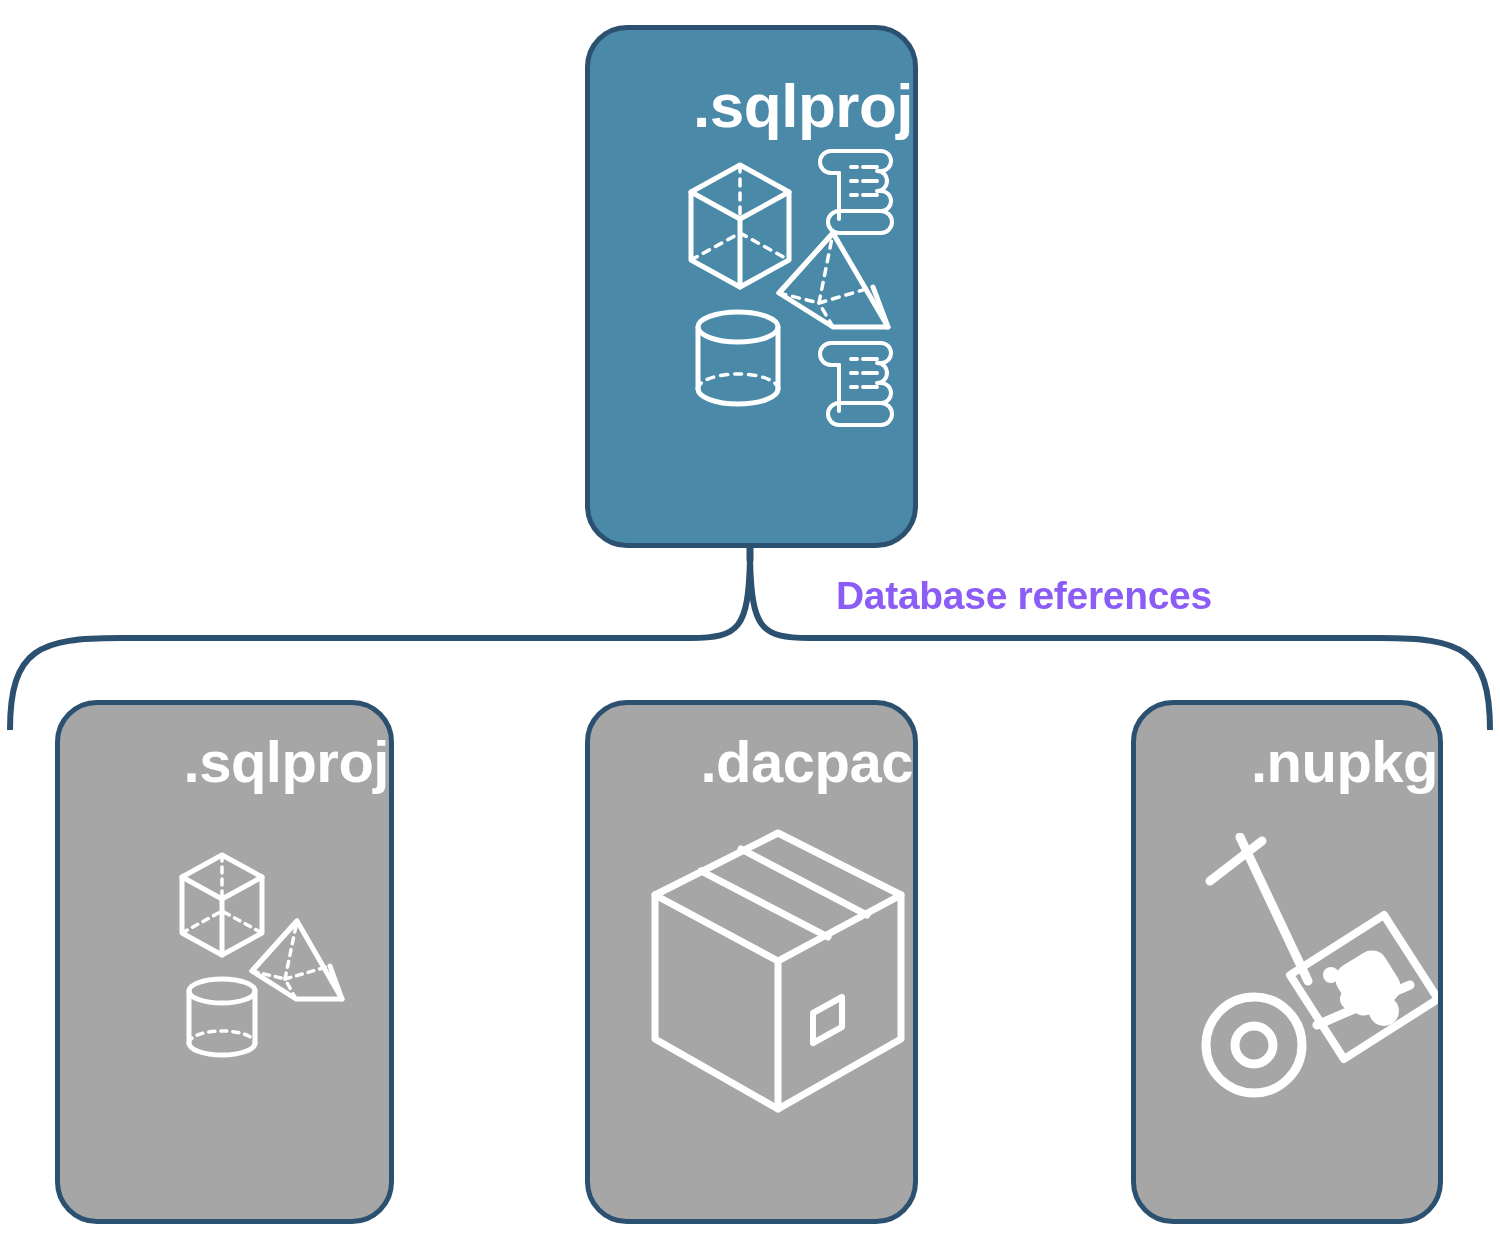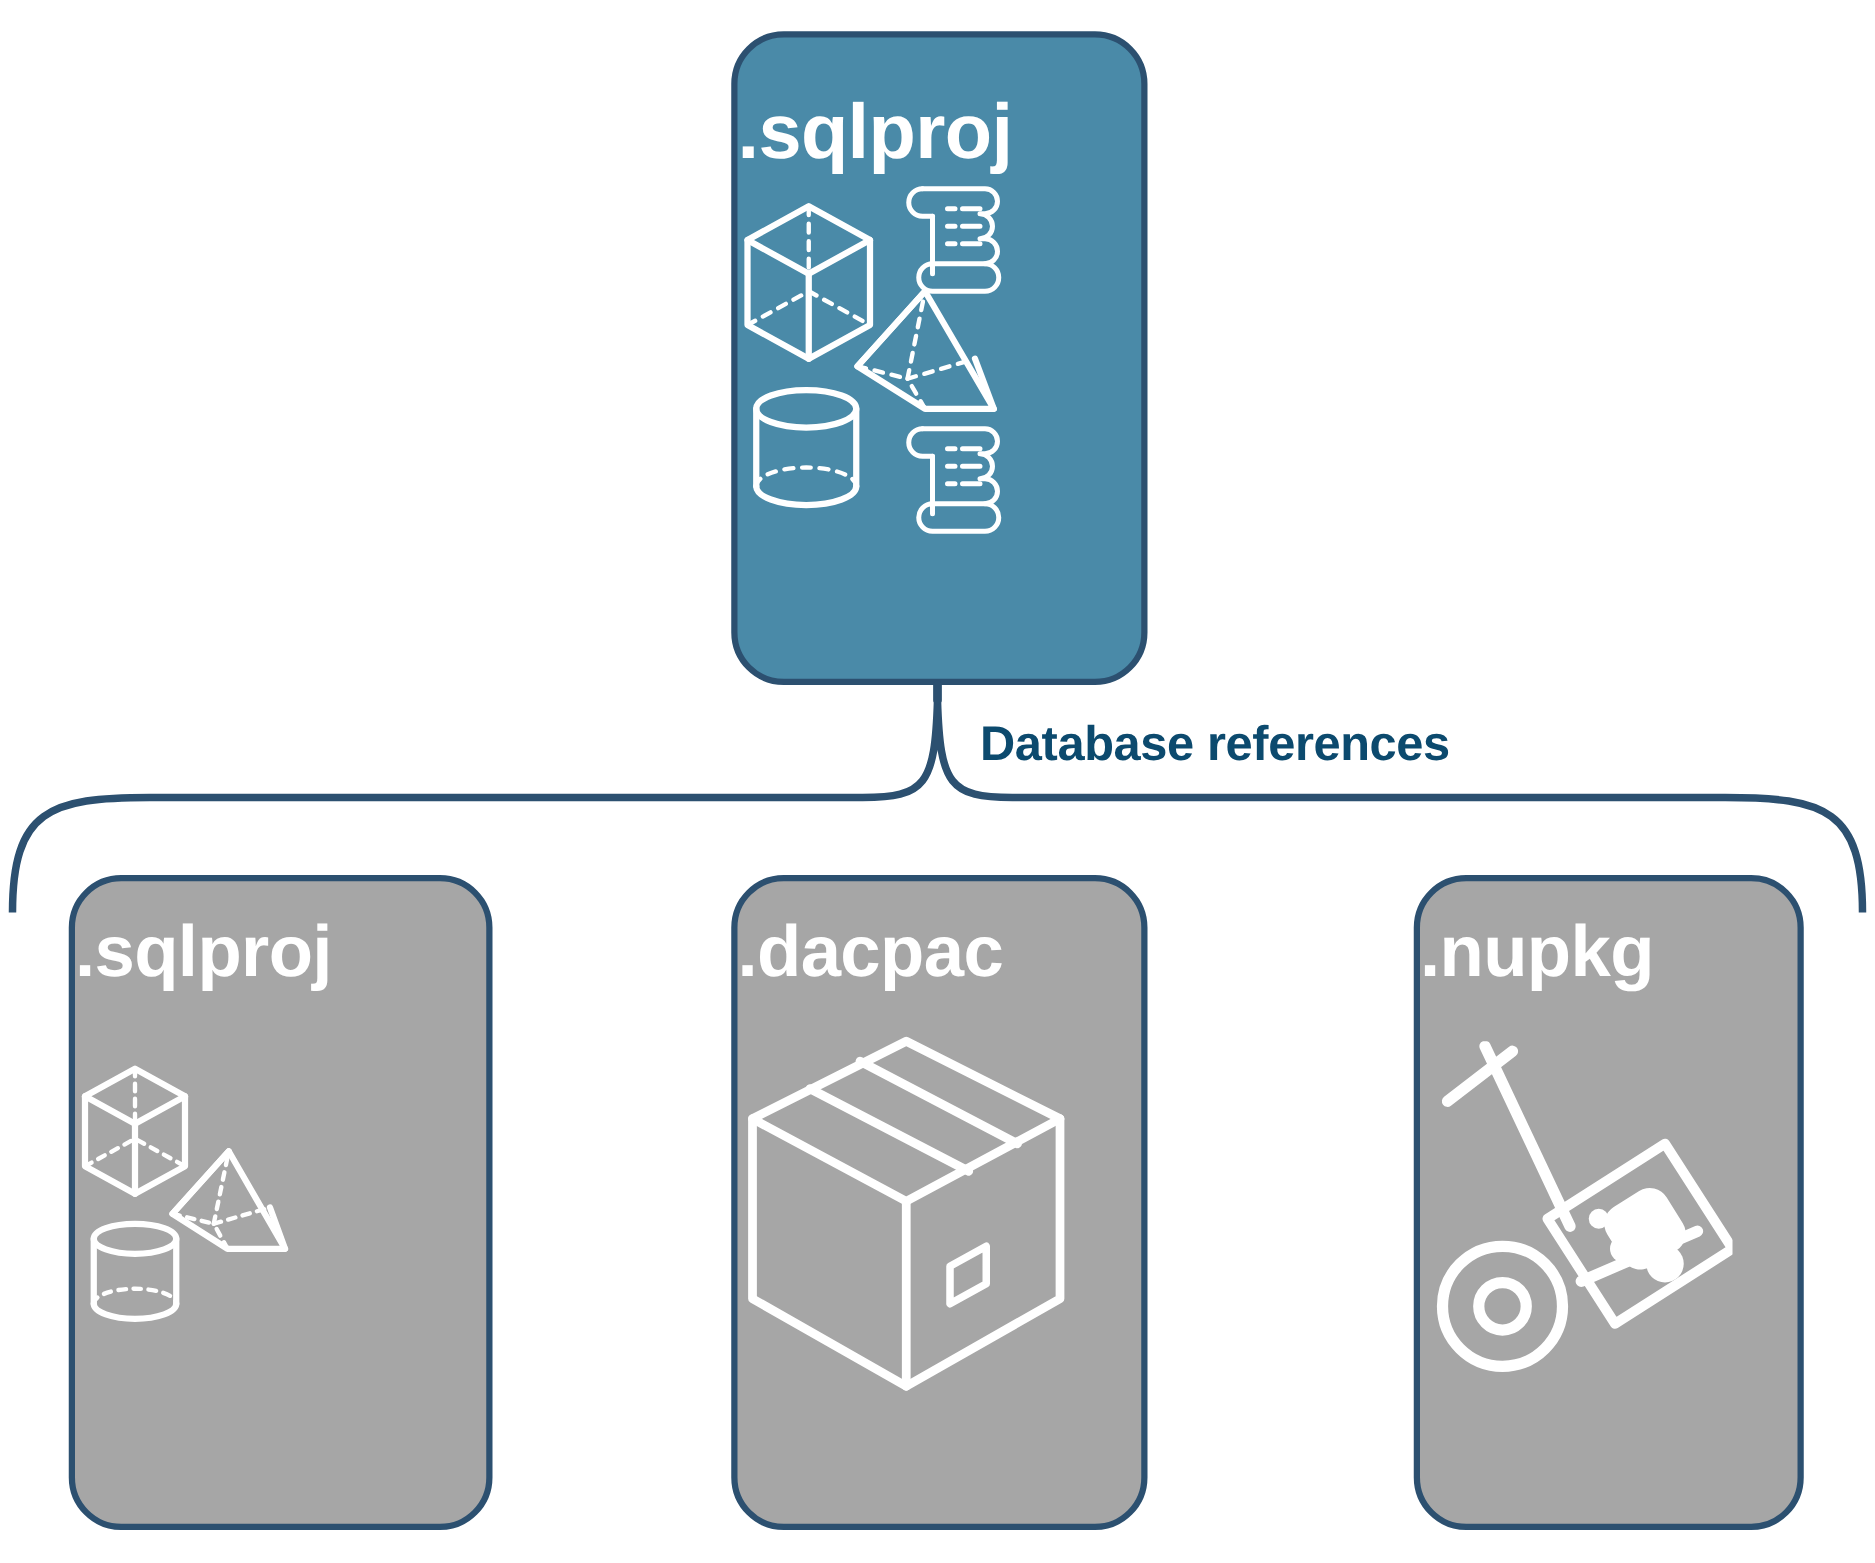--- a/index.html
+++ b/index.html
@@ -11,21 +11,21 @@
     position:relative;
   }
   #stage{position:absolute;left:0;top:0;width:1500px;height:1250px;}
 
   .node{
     position:absolute;
     box-sizing:border-box;
     border-radius:42px;
     display:flex;
     flex-direction:column;
-    align-items:flex-start;
+    align-items:flex-end;
   }
   .node .title{
     color:#ffffff;
     font-weight:bold;
     letter-spacing:-0.5px;
     line-height:1;
     white-space:nowrap;
     user-select:none;
   }
   .node .art{
@@ -54,24 +54,24 @@
 
   
   #connector{
     position:absolute;left:0;top:540px;width:1500px;height:190px;
     pointer-events:none;
   }
 
   
   #brace-label{
     position:absolute;
-    left:784px;top:574px;
+    left:836px;top:574px;
     font-size:39px;
     font-weight:bold;
-    color:#0c4a6e;
+    color:#8b5cf6;
     letter-spacing:-0.3px;
     white-space:nowrap;
     user-select:none;
   }
 </style>
 </head>
 <body>
 
 <div id="stage">
 

